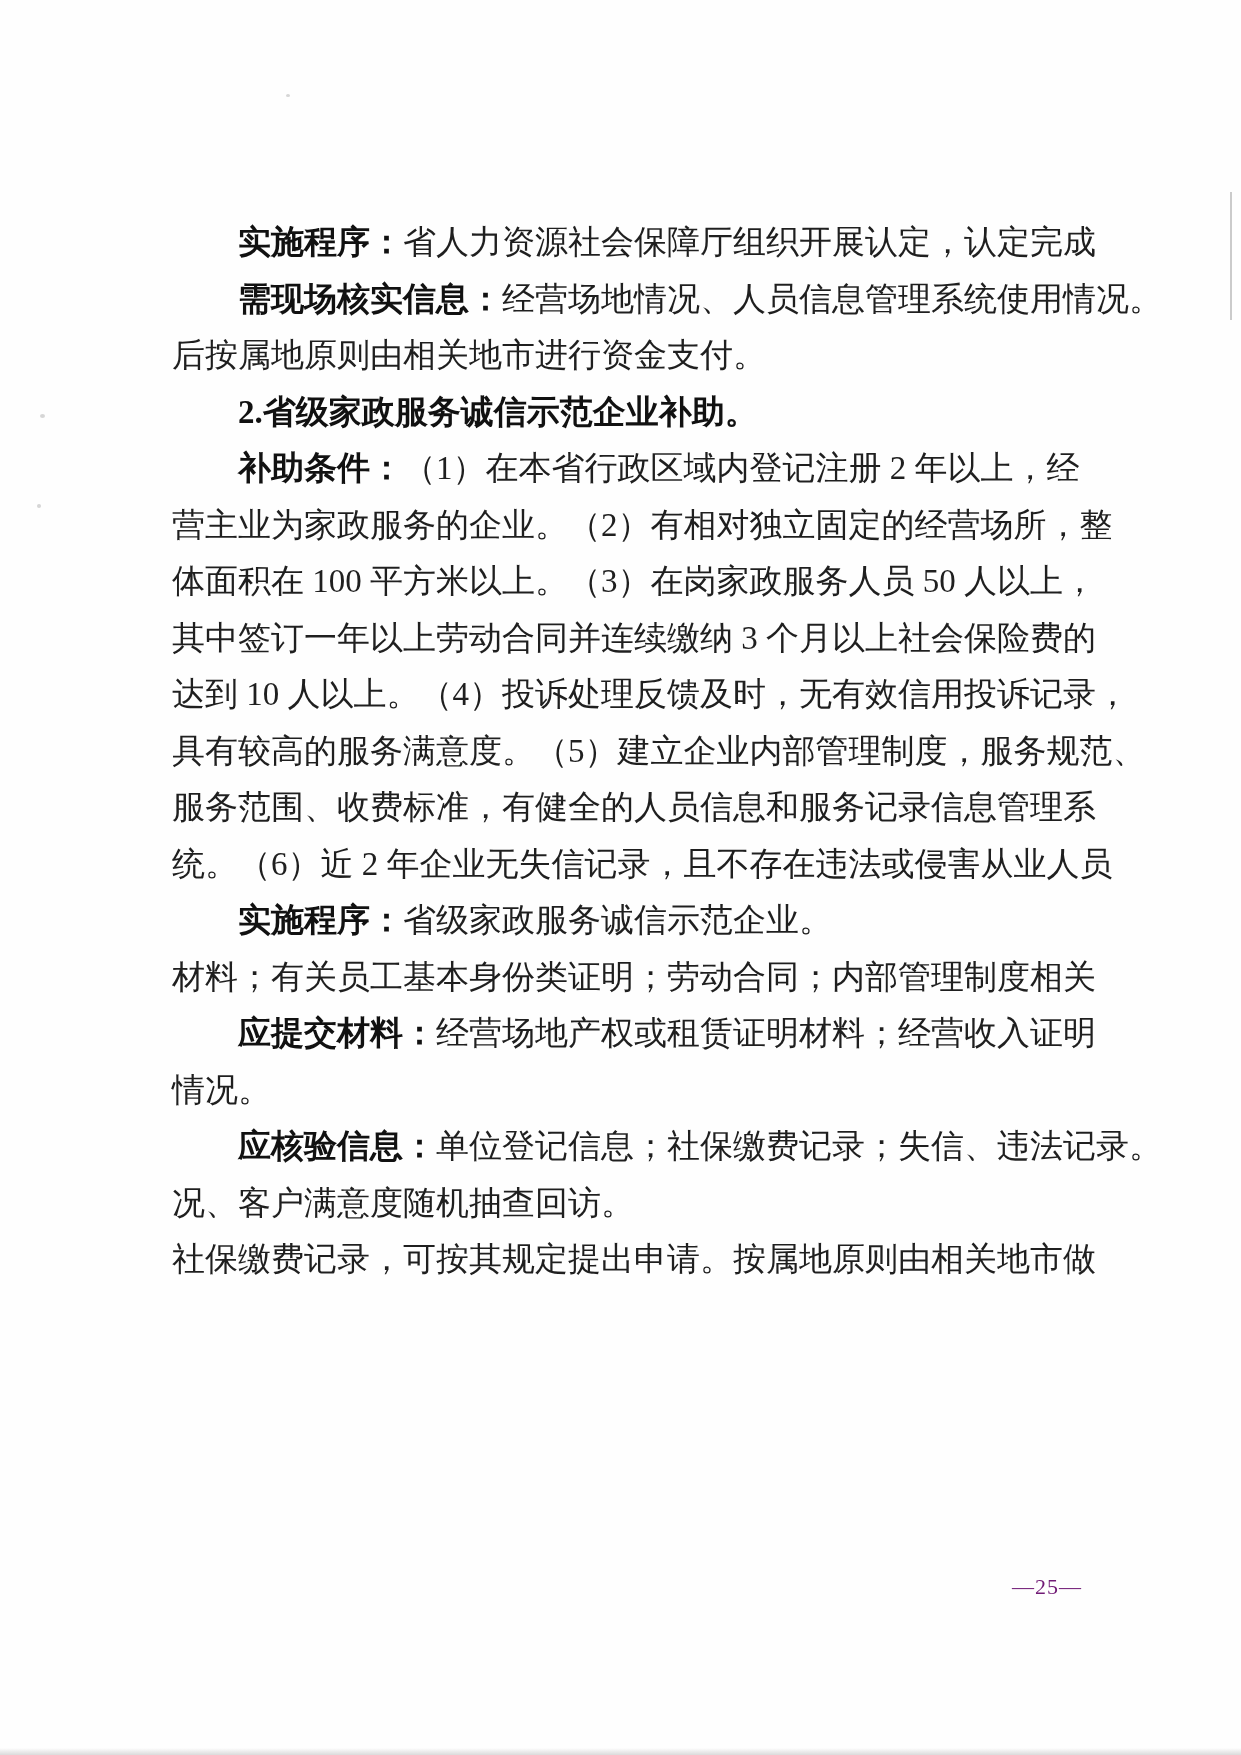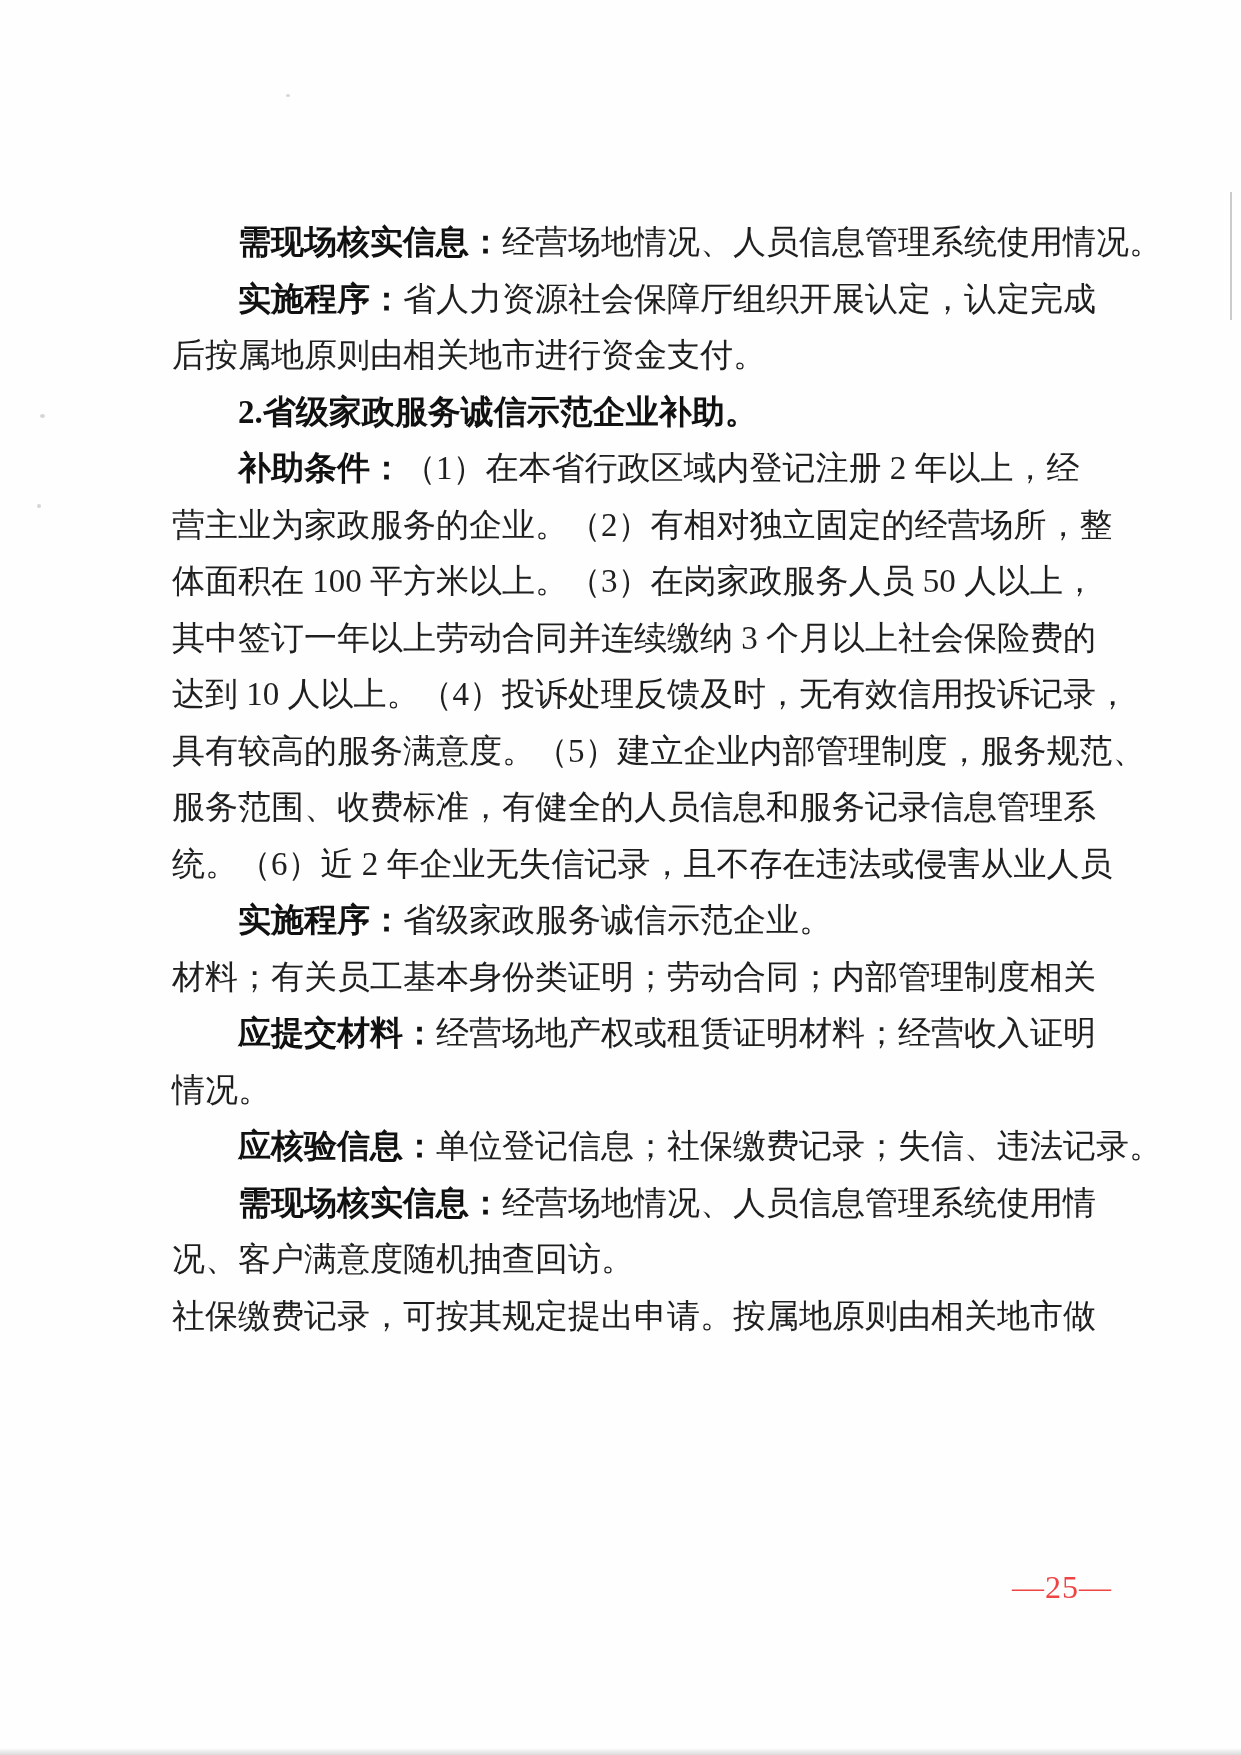--- a/index.html
+++ b/index.html
@@ -35,24 +35,24 @@
   }
   .label-bold {
     font-weight: 700;
     color: #111111;
   }
   .page-number {
     position: absolute;
     left: 1012px;
     top: 1565px;
     width: 120px;
-    font-size: 32px;
+    font-size: 22px;
     line-height: 44px;
     letter-spacing: 1px;
-    color: #ef4444;
+    color: #701a75;
     white-space: nowrap;
   }
   
   .artifact-vline {
     position: absolute;
     left: 1230px;
     top: 192px;
     width: 2px;
     height: 128px;
     background: #b9b9b9;
@@ -75,38 +75,37 @@
     height: 7px;
     background: linear-gradient(to bottom, rgba(200,200,200,0), rgba(175,175,175,0.45));
   }
 </style>
 </head>
 <body>
 
 <div class="page">
 
   <div class="text-body" id="text-body">
+      <div class="text-line indent"><span class="label-bold">实施程序：</span><span>省人力资源社会保障厅组织开展认定，认定完成</span></div>
       <div class="text-line indent"><span class="label-bold">需现场核实信息：</span><span>经营场地情况、人员信息管理系统使用情况。</span></div>
-      <div class="text-line indent"><span class="label-bold">实施程序：</span><span>省人力资源社会保障厅组织开展认定，认定完成</span></div>
       <div class="text-line"><span>后按属地原则由相关地市进行资金支付。</span></div>
       <div class="text-line indent"><span class="label-bold">2.省级家政服务诚信示范企业补助。</span></div>
       <div class="text-line indent"><span class="label-bold">补助条件：</span><span>（1）在本省行政区域内登记注册 2 年以上，经</span></div>
       <div class="text-line"><span>营主业为家政服务的企业。（2）有相对独立固定的经营场所，整</span></div>
       <div class="text-line"><span>体面积在 100 平方米以上。（3）在岗家政服务人员 50 人以上，</span></div>
       <div class="text-line"><span>其中签订一年以上劳动合同并连续缴纳 3 个月以上社会保险费的</span></div>
       <div class="text-line"><span>达到 10 人以上。（4）投诉处理反馈及时，无有效信用投诉记录，</span></div>
       <div class="text-line"><span>具有较高的服务满意度。（5）建立企业内部管理制度，服务规范、</span></div>
       <div class="text-line"><span>服务范围、收费标准，有健全的人员信息和服务记录信息管理系</span></div>
       <div class="text-line"><span>统。（6）近 2 年企业无失信记录，且不存在违法或侵害从业人员</span></div>
       <div class="text-line indent"><span class="label-bold">实施程序：</span><span>省级家政服务诚信示范企业。</span></div>
       <div class="text-line"><span>材料；有关员工基本身份类证明；劳动合同；内部管理制度相关</span></div>
       <div class="text-line indent"><span class="label-bold">应提交材料：</span><span>经营场地产权或租赁证明材料；经营收入证明</span></div>
       <div class="text-line"><span>情况。</span></div>
       <div class="text-line indent"><span class="label-bold">应核验信息：</span><span>单位登记信息；社保缴费记录；失信、违法记录。</span></div>
-      <div class="text-line indent"><span class="label-bold">需现场核实信息：</span><span>经营场地情况、人员信息管理系统使用情</span></div>
       <div class="text-line"><span>况、客户满意度随机抽查回访。</span></div>
       <div class="text-line"><span>社保缴费记录，可按其规定提出申请。按属地原则由相关地市做</span></div>
     </div>
 
   <div class="page-number">—25—</div>
 
   <div class="artifact-vline"></div>
   <div class="artifact-speck s1"></div>
   <div class="artifact-speck s2"></div>
   <div class="artifact-speck s3"></div>

